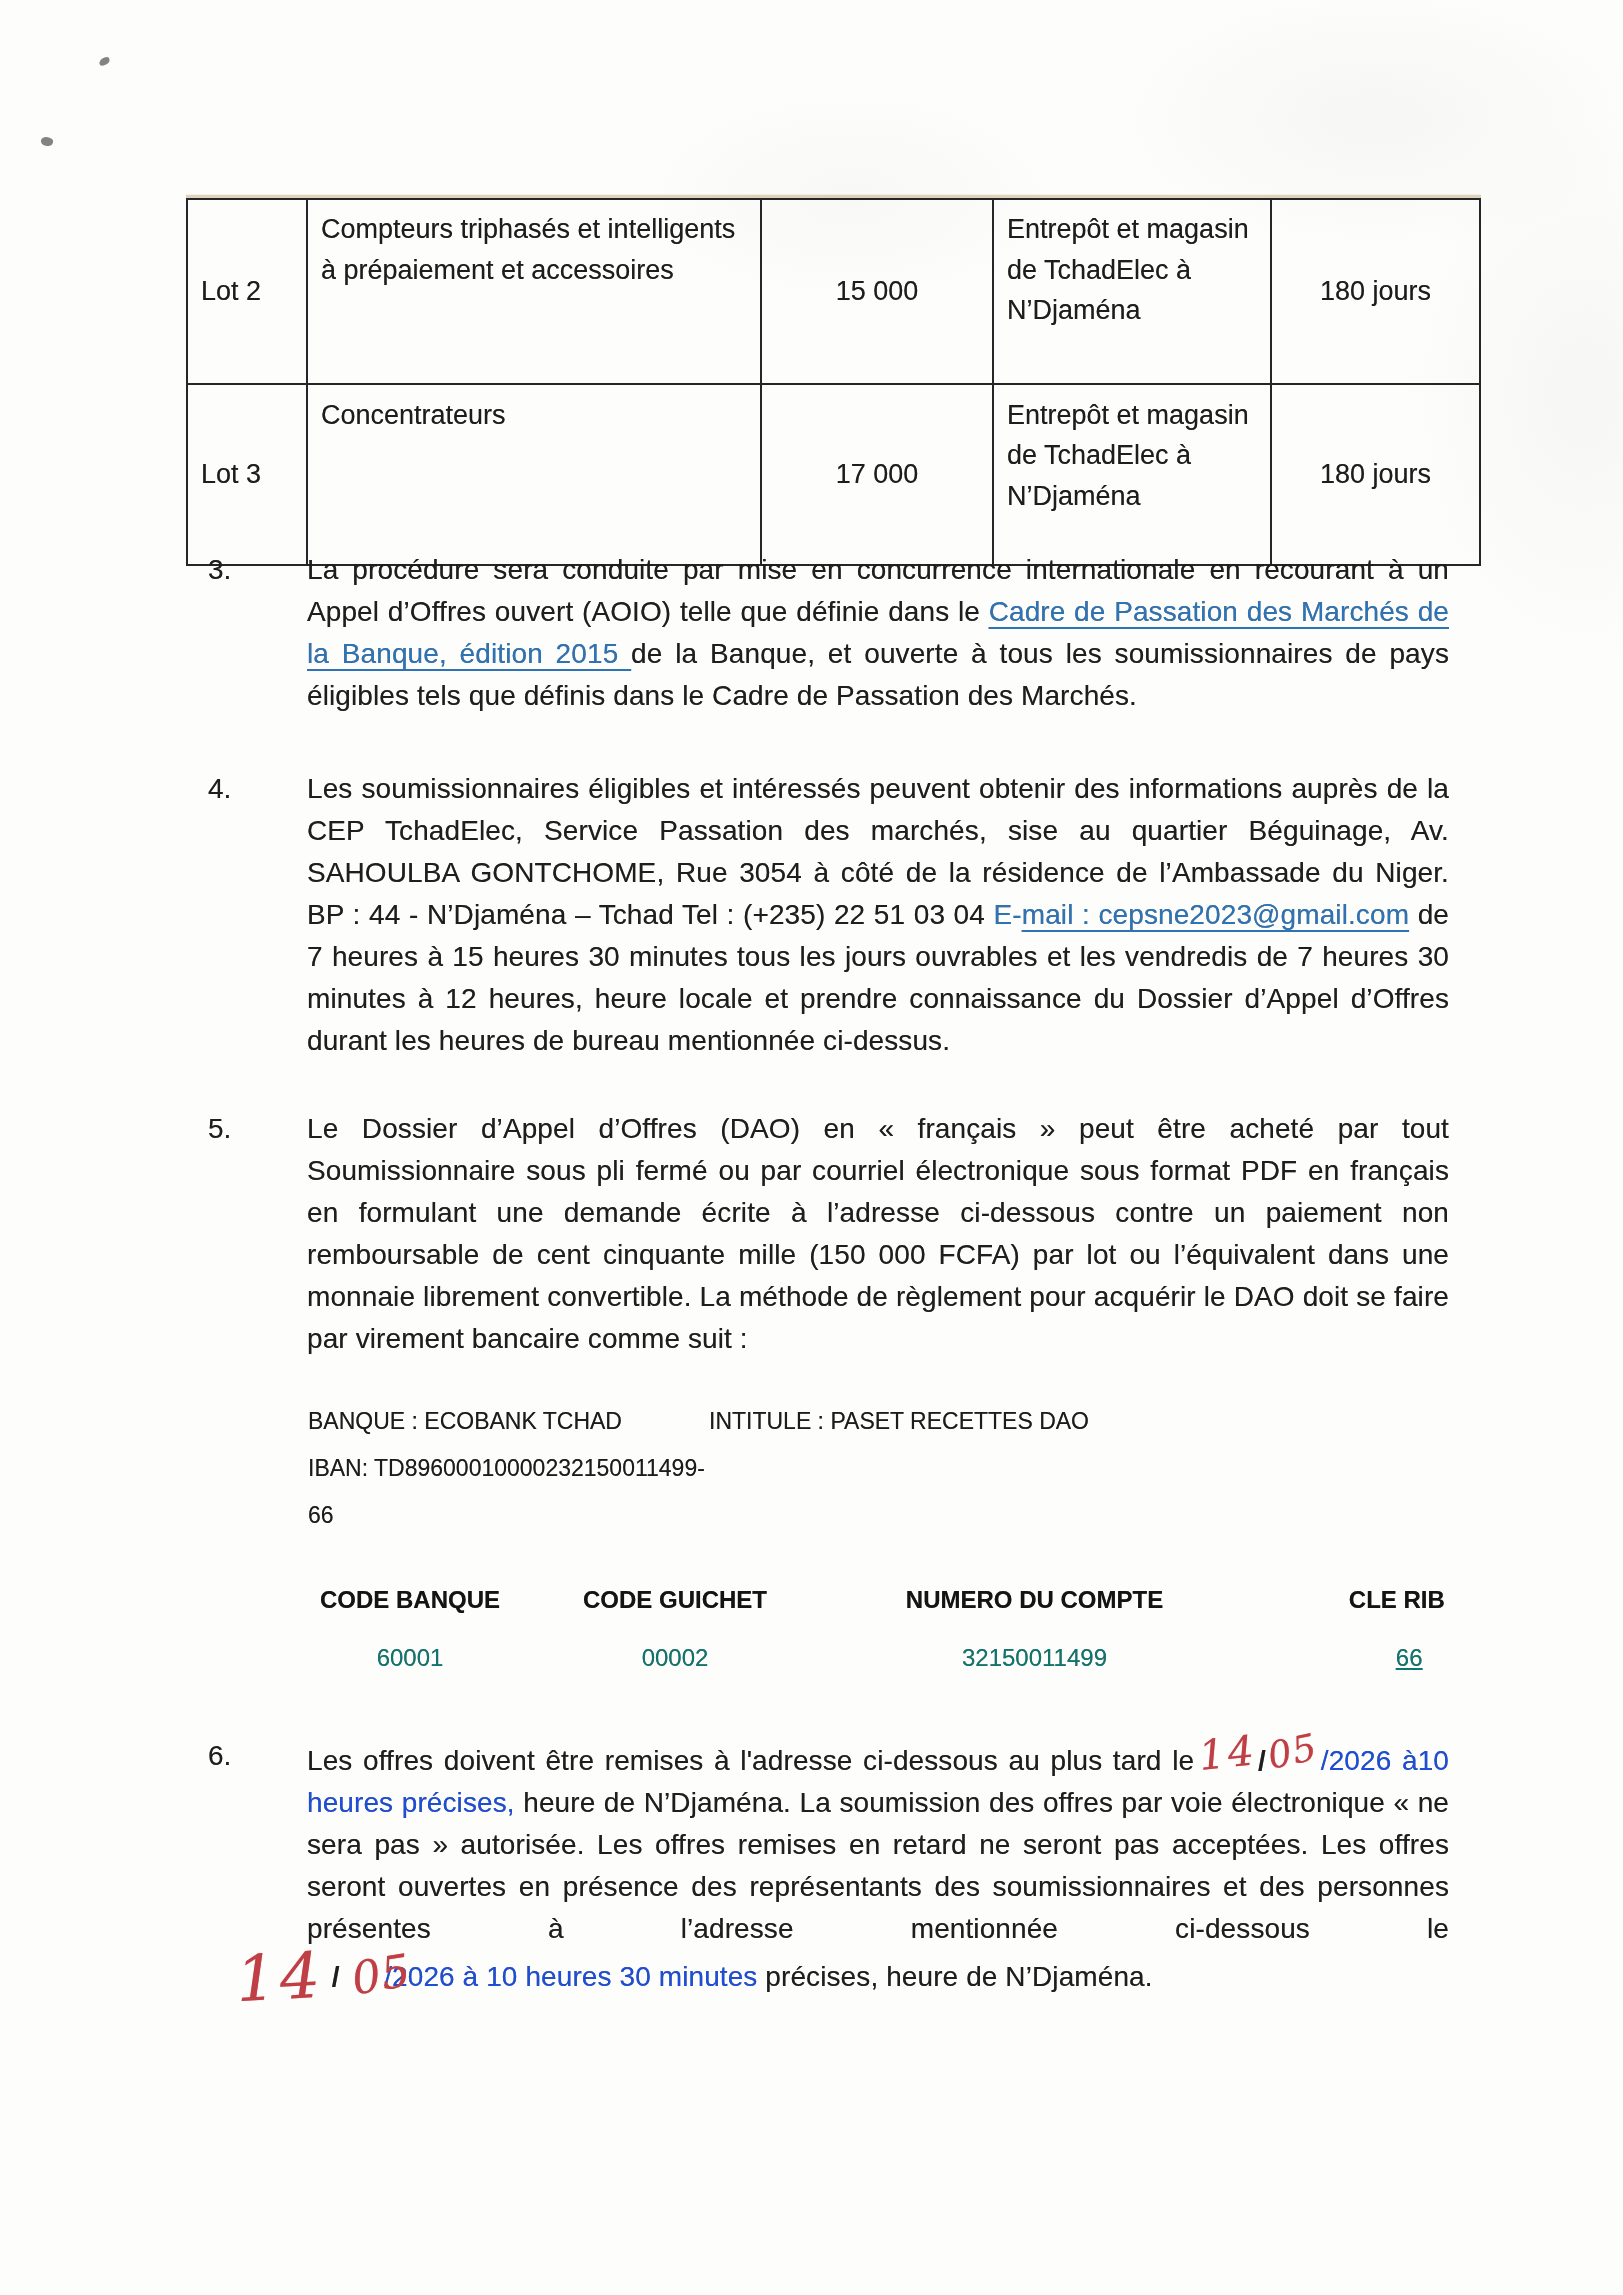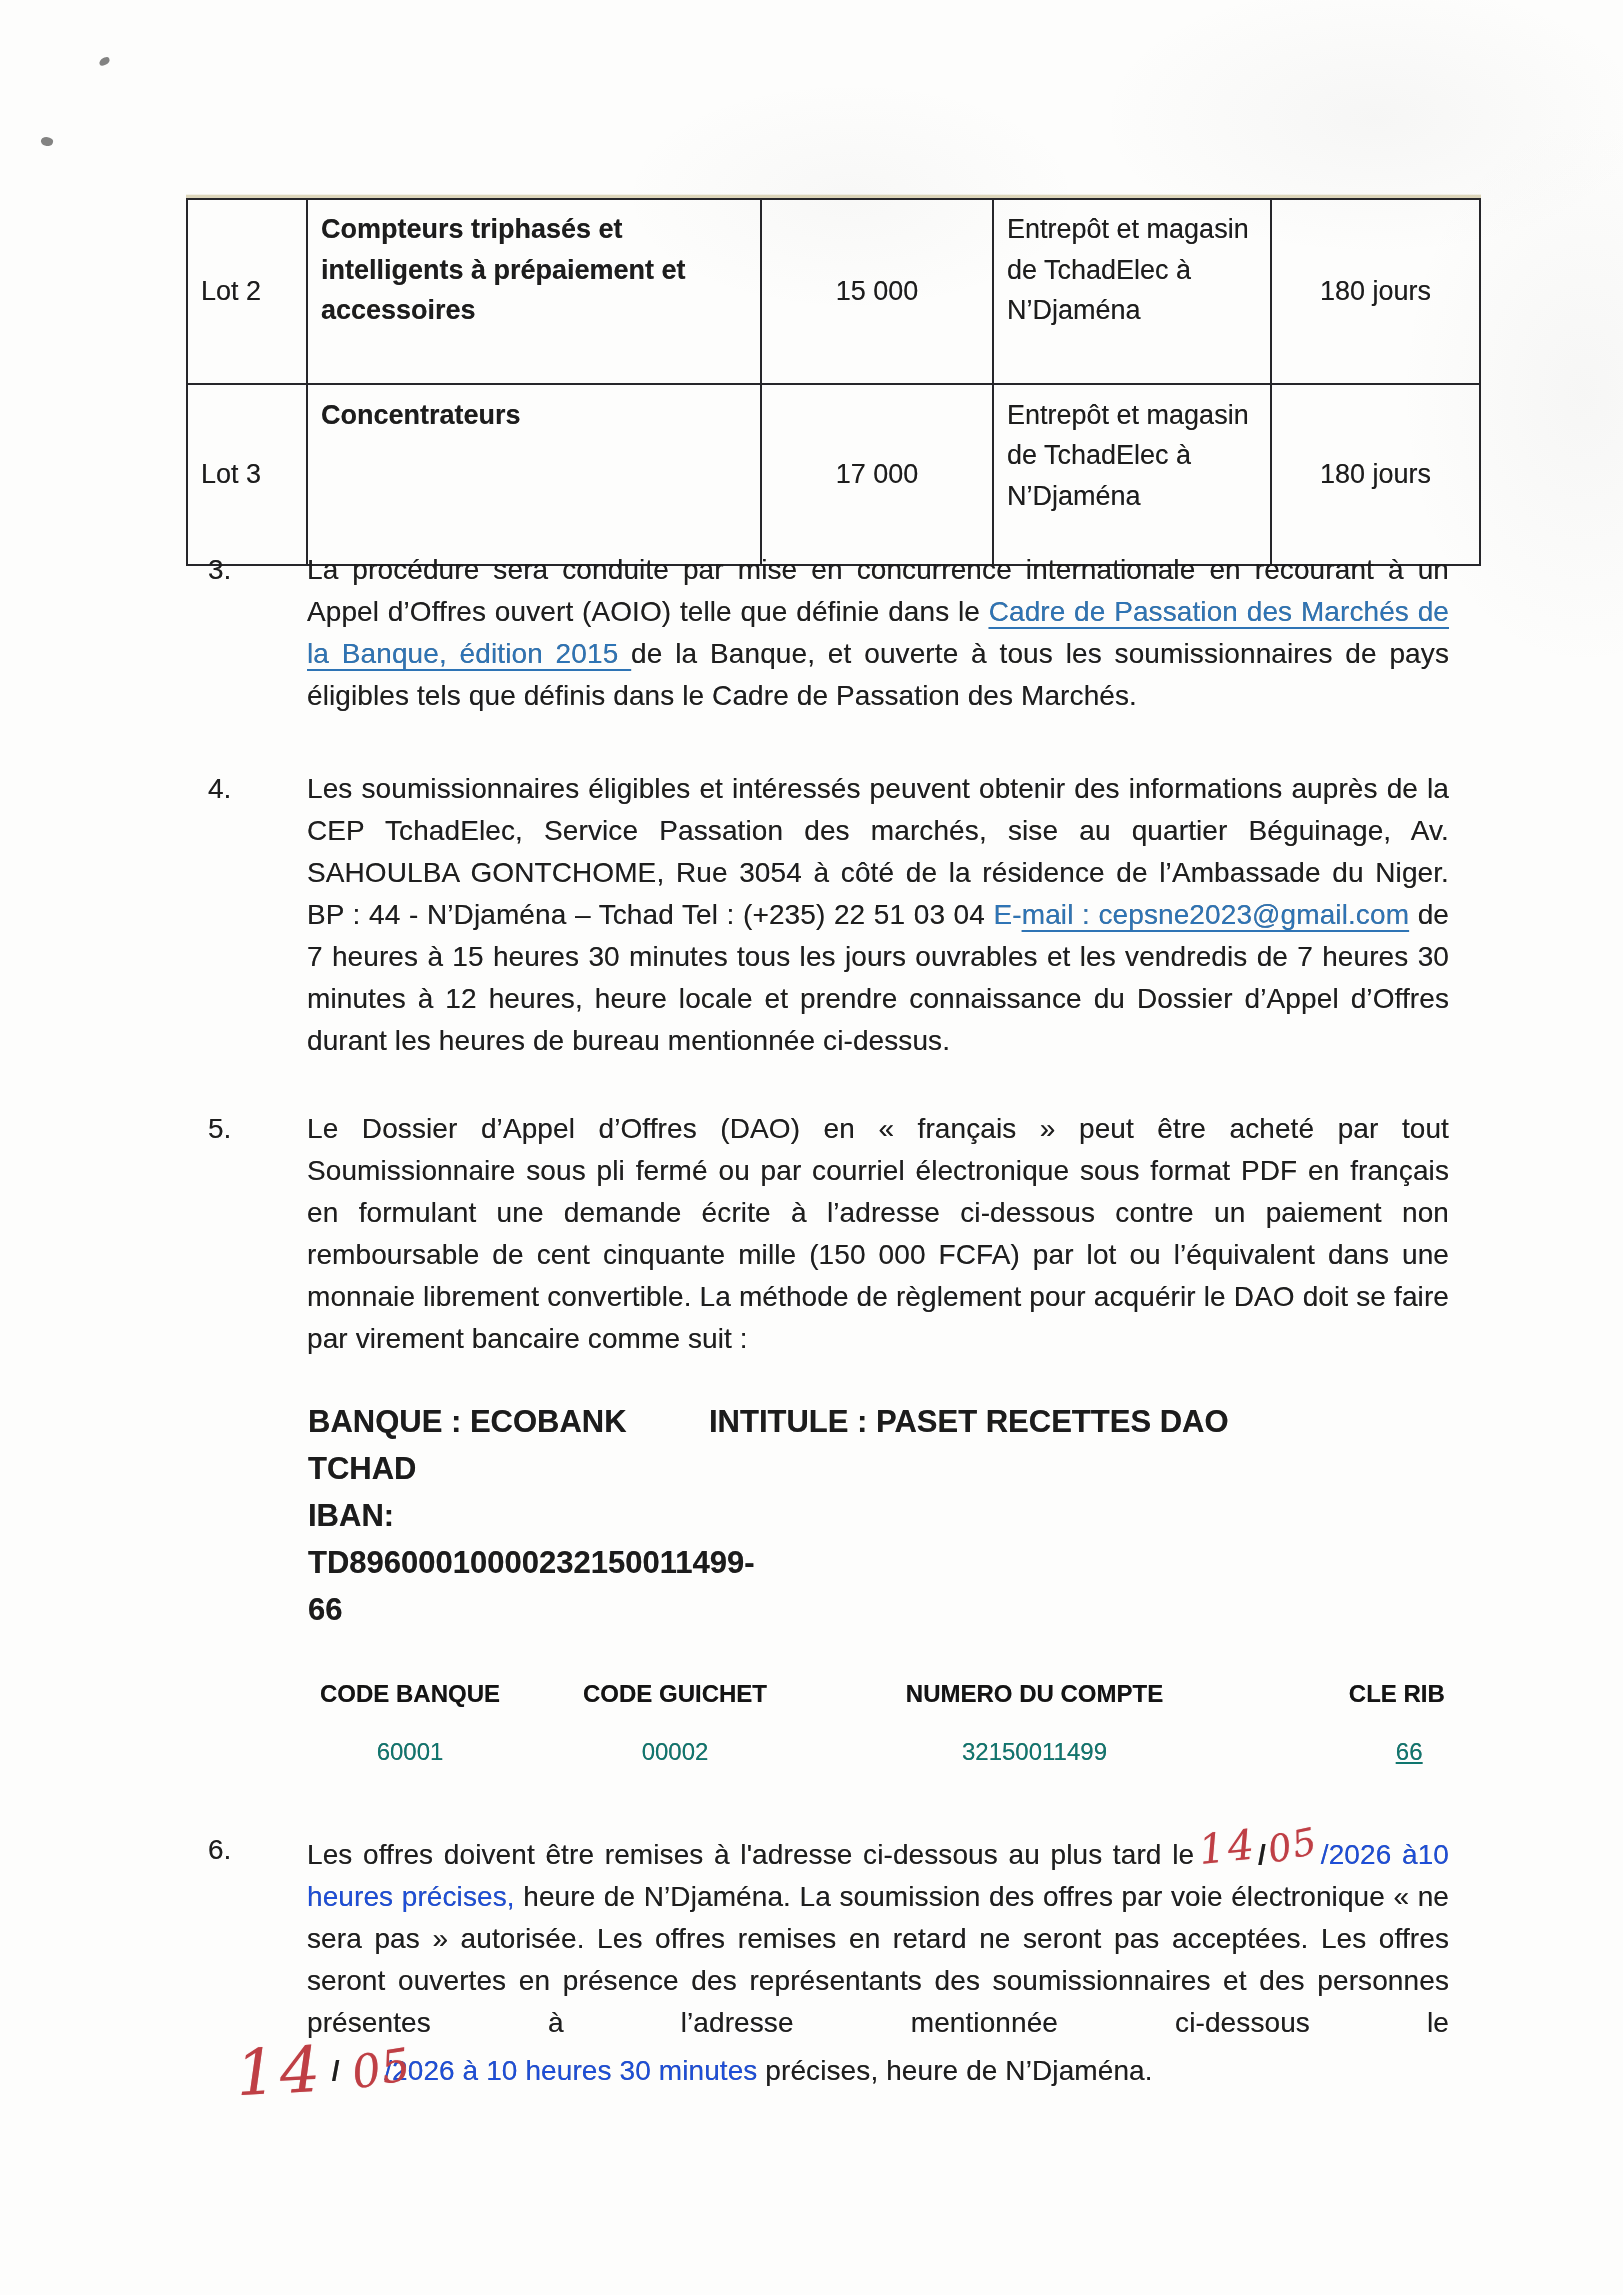--- a/index.html
+++ b/index.html
@@ -25,21 +25,21 @@
     position:absolute;left:186px;top:198px;width:1293px;
     border-collapse:collapse;table-layout:fixed;
     box-shadow:0 -3.3px 0 rgba(150,125,35,.30);
   }
   table.lots td{
     border:2.6px solid #26262a;
     font-size:27px;line-height:1.5;color:#1d1d1d;
     padding:9.2px 13px;
   }
   td.c-lot{vertical-align:middle;padding-left:15.7px;}
-  td.c-desc{vertical-align:top;font-weight:700;line-height:1.82;padding-top:13px;padding-left:17px;}
+  td.c-desc{vertical-align:top;font-weight:400;line-height:1.82;padding-top:13px;padding-left:17px;}
   td.c-qty{vertical-align:middle;text-align:center;border-radius:13px;}
   td.c-loc{vertical-align:top;line-height:1.48;padding-top:13px;padding-left:19.6px;padding-right:26px;}
   td.c-del{vertical-align:middle;text-align:center;}
   tr.r1 td{height:165px;}
   tr.r2 td{height:160px;}
 
   
   .doc{position:absolute;left:0;top:549px;width:1623px;}
   .para{display:flex;padding-left:208px;}
   .para .num{flex:none;width:99px;font-size:28px;line-height:42px;color:#1e1e1e;}
@@ -48,21 +48,21 @@
     font-size:28px;line-height:42px;color:#1e1e1e;letter-spacing:0.1px;
   }
   .mb-p3{margin-bottom:51px;}
   .mb-p4{margin-bottom:46px;}
   .mb-p5{margin-bottom:38px;}
   .link{color:#2e74b5;text-decoration:underline;text-decoration-thickness:2px;text-underline-offset:5.9px;text-decoration-color:#2e74b5;cursor:pointer;}
   .link-plain{color:#2e74b5;text-decoration:none;cursor:pointer;}
   .bold{font-weight:400;color:#1d4ed8;}
 
   
-  .bank{margin:0 0 0 308px;width:1152px;font-size:31px;line-height:47px;color:#1c1c1c;font-weight:bold;}
+  .bank{margin:0 0 0 308px;width:1152px;font-size:23px;line-height:47px;color:#1c1c1c;}
   .bank .brow{display:grid;grid-template-columns:401px 1fr;}
   .rib{margin:42px 0 0 308px;width:1142px;display:grid;grid-template-columns:204px 326px 393px 219px;font-size:24px;line-height:38px;}
   .rib .h{font-weight:700;text-align:center;color:#141414;}
   .rib .v{text-align:center;color:#0f766e;margin-top:20px;}
   .rib .h.last{text-align:right;padding-right:5.2px;}
   .rib .v.last{text-align:right;padding-right:27.5px;text-decoration:underline;}
 
   
   .p6block{text-align:justify;text-align-last:justify;}
   .p6last{margin-top:1.3px;font-size:28px;line-height:47px;white-space:nowrap;}

